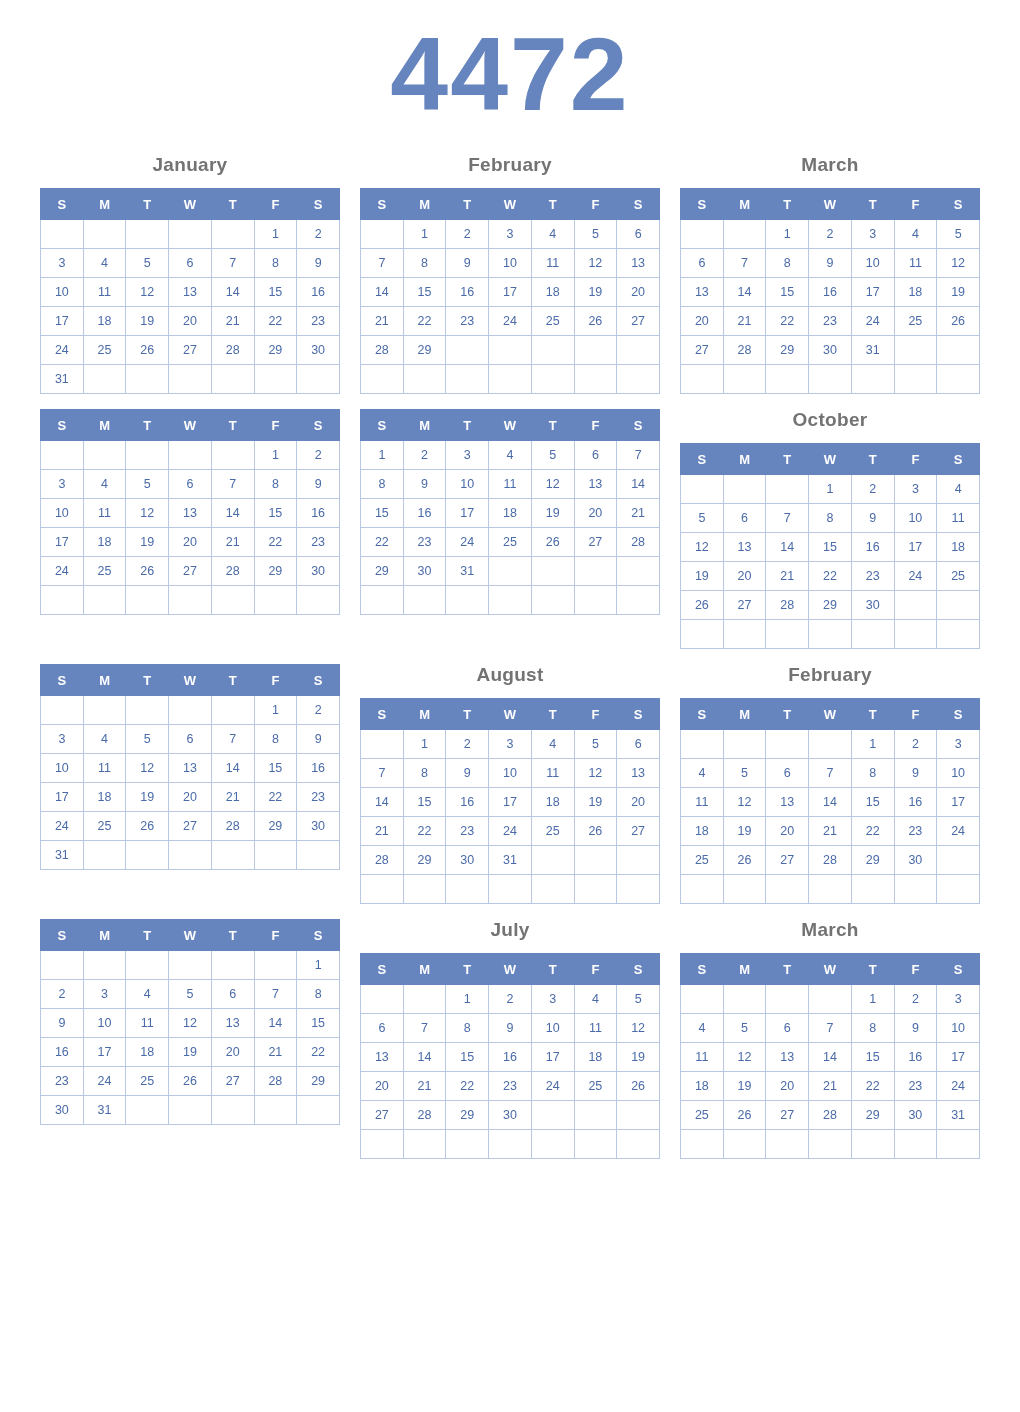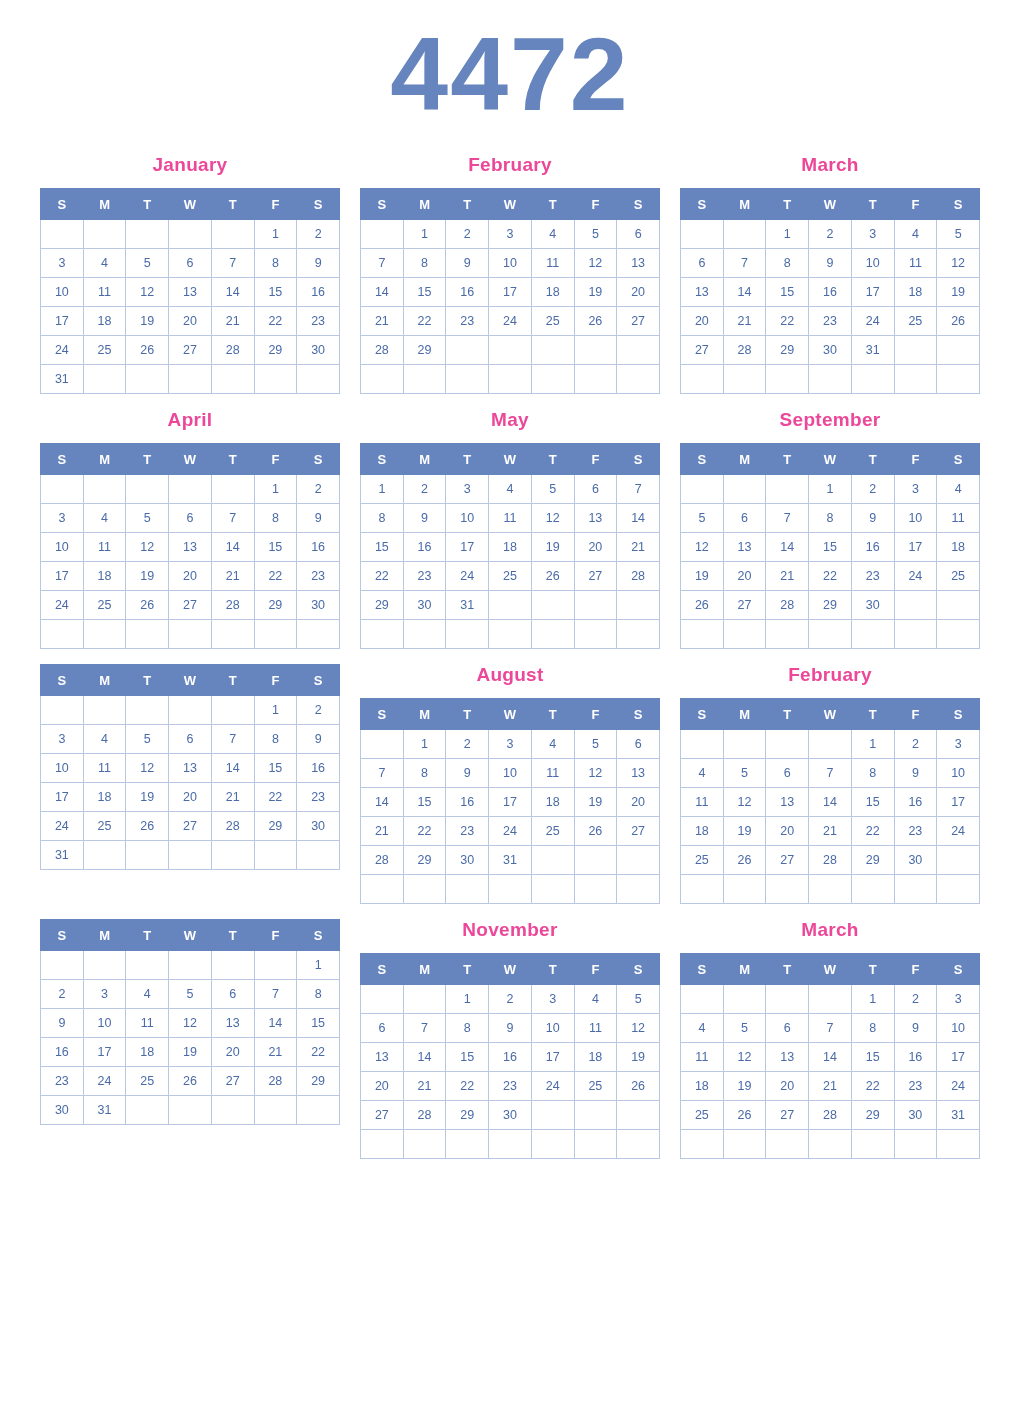--- a/index.html
+++ b/index.html
@@ -39,21 +39,21 @@
     padding: 0 40px;
   }
   .month {
     width: 300px;
     margin-bottom: 15px;
   }
   .month-name {
     text-align: center;
     font-size: 19px;
     font-weight: bold;
-    color: #ec4899;
+    color: #737373;
     margin: 0 0 12px 0;
     letter-spacing: 0.3px;
   }
   table.cal {
     border-collapse: collapse;
     width: 300px;
     table-layout: fixed;
   }
   table.cal th {
     background: #6684bd;
@@ -297,93 +297,91 @@
               <td class="empty"></td>
               <td class="empty"></td>
               <td class="empty"></td>
               <td class="empty"></td>
               <td class="empty"></td>
             </tr>
           </tbody>
         </table>
       </div>
       <div class="month">
-        <div class="month-name">April</div>
-        <table class="cal">
-          <thead>
-            <tr>
-              <th>S</th>
-              <th>M</th>
-              <th>T</th>
-              <th>W</th>
-              <th>T</th>
-              <th>F</th>
-              <th>S</th>
-            </tr>
-          </thead>
-          <tbody>
-            <tr>
-              <td class="empty"></td>
-              <td class="empty"></td>
-              <td class="empty"></td>
-              <td class="empty"></td>
-              <td class="empty"></td>
-              <td>1</td>
-              <td>2</td>
-            </tr>
-            <tr>
-              <td>3</td>
-              <td>4</td>
-              <td>5</td>
-              <td>6</td>
-              <td>7</td>
-              <td>8</td>
-              <td>9</td>
-            </tr>
-            <tr>
-              <td>10</td>
-              <td>11</td>
-              <td>12</td>
-              <td>13</td>
-              <td>14</td>
-              <td>15</td>
-              <td>16</td>
-            </tr>
-            <tr>
-              <td>17</td>
-              <td>18</td>
-              <td>19</td>
-              <td>20</td>
-              <td>21</td>
-              <td>22</td>
-              <td>23</td>
-            </tr>
-            <tr>
-              <td>24</td>
-              <td>25</td>
-              <td>26</td>
-              <td>27</td>
-              <td>28</td>
-              <td>29</td>
-              <td>30</td>
-            </tr>
-            <tr>
-              <td class="empty"></td>
-              <td class="empty"></td>
-              <td class="empty"></td>
-              <td class="empty"></td>
-              <td class="empty"></td>
-              <td class="empty"></td>
-              <td class="empty"></td>
-            </tr>
-          </tbody>
-        </table>
-      </div>
-      <div class="month">
-        <div class="month-name">May</div>
+        <table class="cal">
+          <thead>
+            <tr>
+              <th>S</th>
+              <th>M</th>
+              <th>T</th>
+              <th>W</th>
+              <th>T</th>
+              <th>F</th>
+              <th>S</th>
+            </tr>
+          </thead>
+          <tbody>
+            <tr>
+              <td class="empty"></td>
+              <td class="empty"></td>
+              <td class="empty"></td>
+              <td class="empty"></td>
+              <td class="empty"></td>
+              <td>1</td>
+              <td>2</td>
+            </tr>
+            <tr>
+              <td>3</td>
+              <td>4</td>
+              <td>5</td>
+              <td>6</td>
+              <td>7</td>
+              <td>8</td>
+              <td>9</td>
+            </tr>
+            <tr>
+              <td>10</td>
+              <td>11</td>
+              <td>12</td>
+              <td>13</td>
+              <td>14</td>
+              <td>15</td>
+              <td>16</td>
+            </tr>
+            <tr>
+              <td>17</td>
+              <td>18</td>
+              <td>19</td>
+              <td>20</td>
+              <td>21</td>
+              <td>22</td>
+              <td>23</td>
+            </tr>
+            <tr>
+              <td>24</td>
+              <td>25</td>
+              <td>26</td>
+              <td>27</td>
+              <td>28</td>
+              <td>29</td>
+              <td>30</td>
+            </tr>
+            <tr>
+              <td class="empty"></td>
+              <td class="empty"></td>
+              <td class="empty"></td>
+              <td class="empty"></td>
+              <td class="empty"></td>
+              <td class="empty"></td>
+              <td class="empty"></td>
+            </tr>
+          </tbody>
+        </table>
+      </div>
+      <div class="month">
         <table class="cal">
           <thead>
             <tr>
               <th>S</th>
               <th>M</th>
               <th>T</th>
               <th>W</th>
               <th>T</th>
               <th>F</th>
               <th>S</th>
@@ -441,21 +439,21 @@
               <td class="empty"></td>
               <td class="empty"></td>
               <td class="empty"></td>
               <td class="empty"></td>
               <td class="empty"></td>
             </tr>
           </tbody>
         </table>
       </div>
       <div class="month">
-        <div class="month-name">September</div>
+        <div class="month-name">October</div>
         <table class="cal">
           <thead>
             <tr>
               <th>S</th>
               <th>M</th>
               <th>T</th>
               <th>W</th>
               <th>T</th>
               <th>F</th>
               <th>S</th>
@@ -799,21 +797,21 @@
               <td class="empty"></td>
               <td class="empty"></td>
               <td class="empty"></td>
               <td class="empty"></td>
               <td class="empty"></td>
             </tr>
           </tbody>
         </table>
       </div>
       <div class="month">
-        <div class="month-name">November</div>
+        <div class="month-name">July</div>
         <table class="cal">
           <thead>
             <tr>
               <th>S</th>
               <th>M</th>
               <th>T</th>
               <th>W</th>
               <th>T</th>
               <th>F</th>
               <th>S</th>

